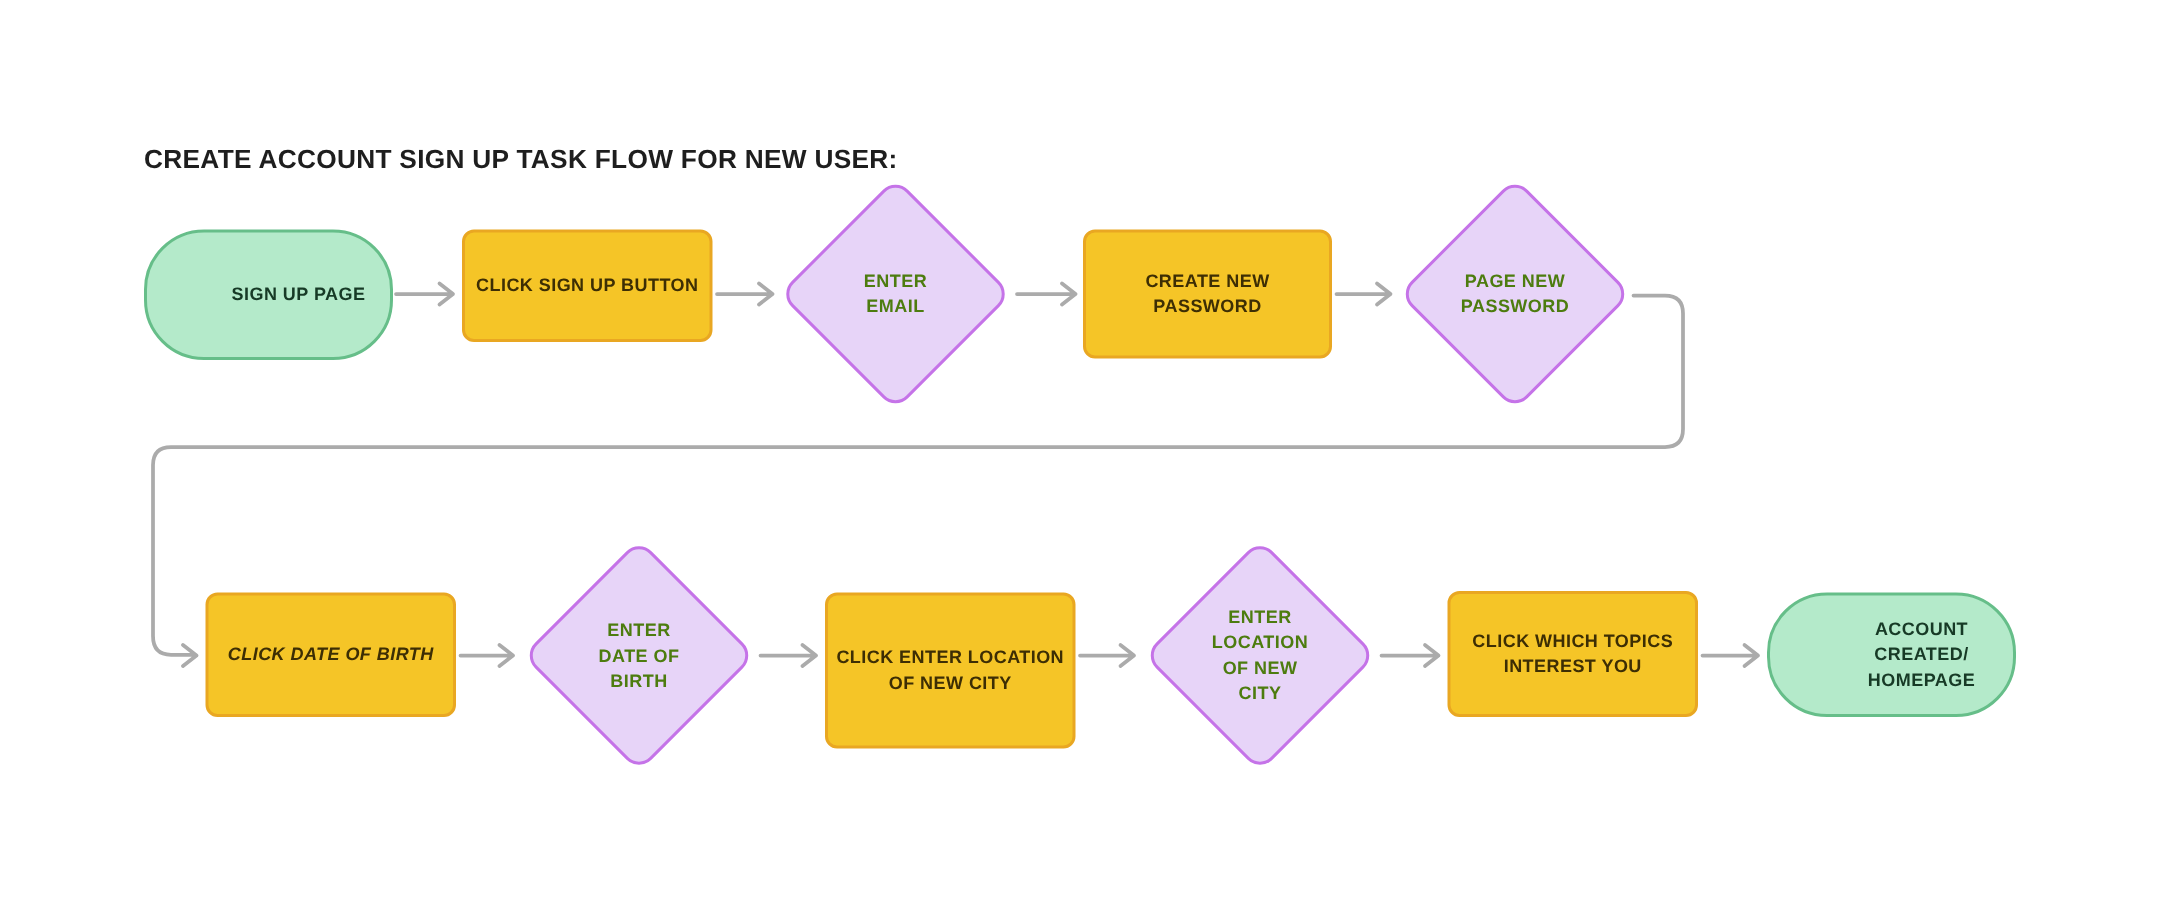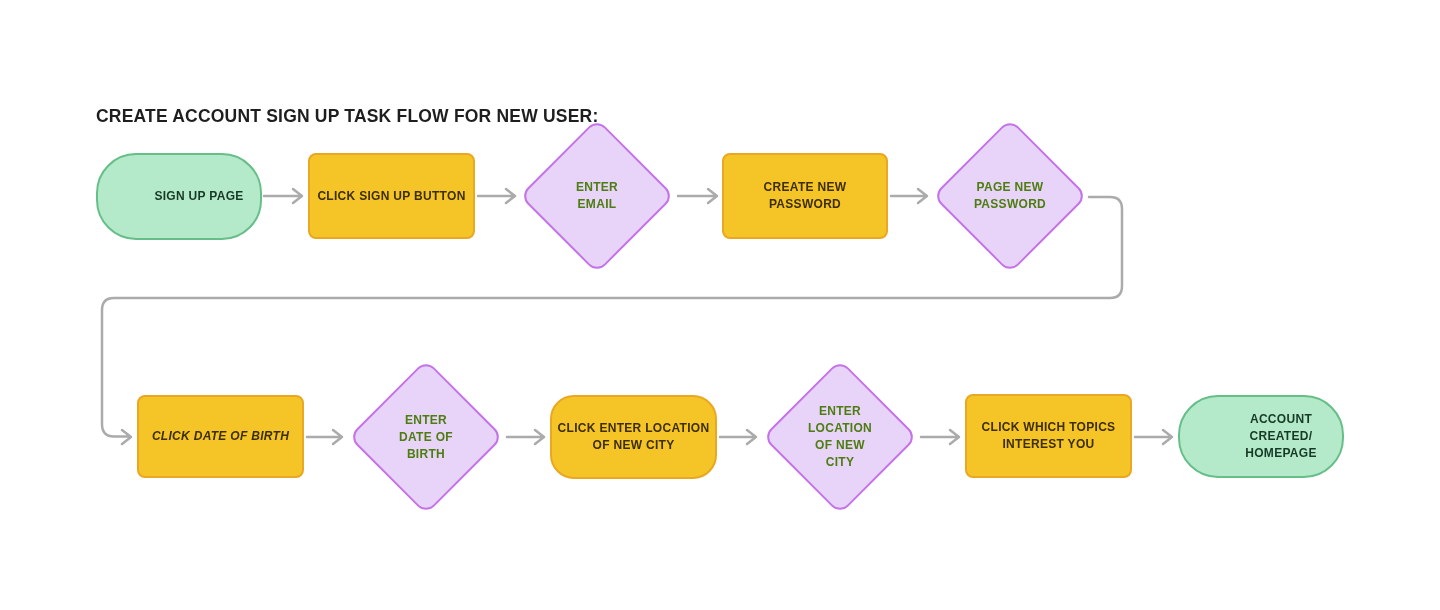--- a/index.html
+++ b/index.html
@@ -10,21 +10,21 @@
     position: relative;
     width: 1440px;
     height: 610px;
     background: #ffffff;
     overflow: hidden;
   }
 
   .flow-title {
     position: absolute;
     left: 96px;
-    top: 106px;
+    top: 96px;
     font-size: 17.5px;
     font-weight: 700;
     letter-spacing: 0.2px;
     color: #1e1e1e;
     white-space: nowrap;
     text-align: center;
   }
 
   .connector-layer {
     position: absolute;
@@ -100,21 +100,21 @@
     <path d="M507,437 L543,437 M535,430 L544,437 L535,444"></path>
     <path d="M720,437 L755,437 M747,430 L756,437 L747,444"></path>
     <path d="M921,437 L958,437 M950,430 L959,437 L950,444"></path>
     <path d="M1135,437 L1171,437 M1163,430 L1172,437 L1163,444"></path>
   </svg>
 
   <div class="node terminator" style="left:96px; top:153px; width:166px; height:87px;">
     <span class="label">SIGN UP PAGE</span>
   </div>
 
-  <div class="node process" style="left:308px; top:153px; width:167px; height:86px;">
+  <div class="node process" style="left:308px; top:153px; width:167px; height:75px;">
     <span class="label">CLICK SIGN UP BUTTON</span>
   </div>
 
   <div class="node decision" style="left:519px; top:118px; width:156px; height:156px;">
     <span class="shape"></span>
     <span class="label">ENTER
 EMAIL</span>
   </div>
 
   <div class="node process" style="left:722px; top:153px; width:166px; height:86px;">
@@ -132,21 +132,21 @@
     <span class="label">CLICK DATE OF BIRTH</span>
   </div>
 
   <div class="node decision" style="left:348px; top:359px; width:156px; height:156px;">
     <span class="shape"></span>
     <span class="label">ENTER
 DATE OF
 BIRTH</span>
   </div>
 
-  <div class="node process" style="left:550px; top:395px; width:167px; height:84px;border-radius:24px;">
+  <div class="node process" style="left:550px; top:395px; width:167px; height:104px;">
     <span class="label">CLICK ENTER LOCATION
 OF NEW CITY</span>
   </div>
 
   <div class="node decision" style="left:762px; top:359px; width:156px; height:156px;">
     <span class="shape"></span>
     <span class="label">ENTER
 LOCATION
 OF NEW
 CITY</span>

